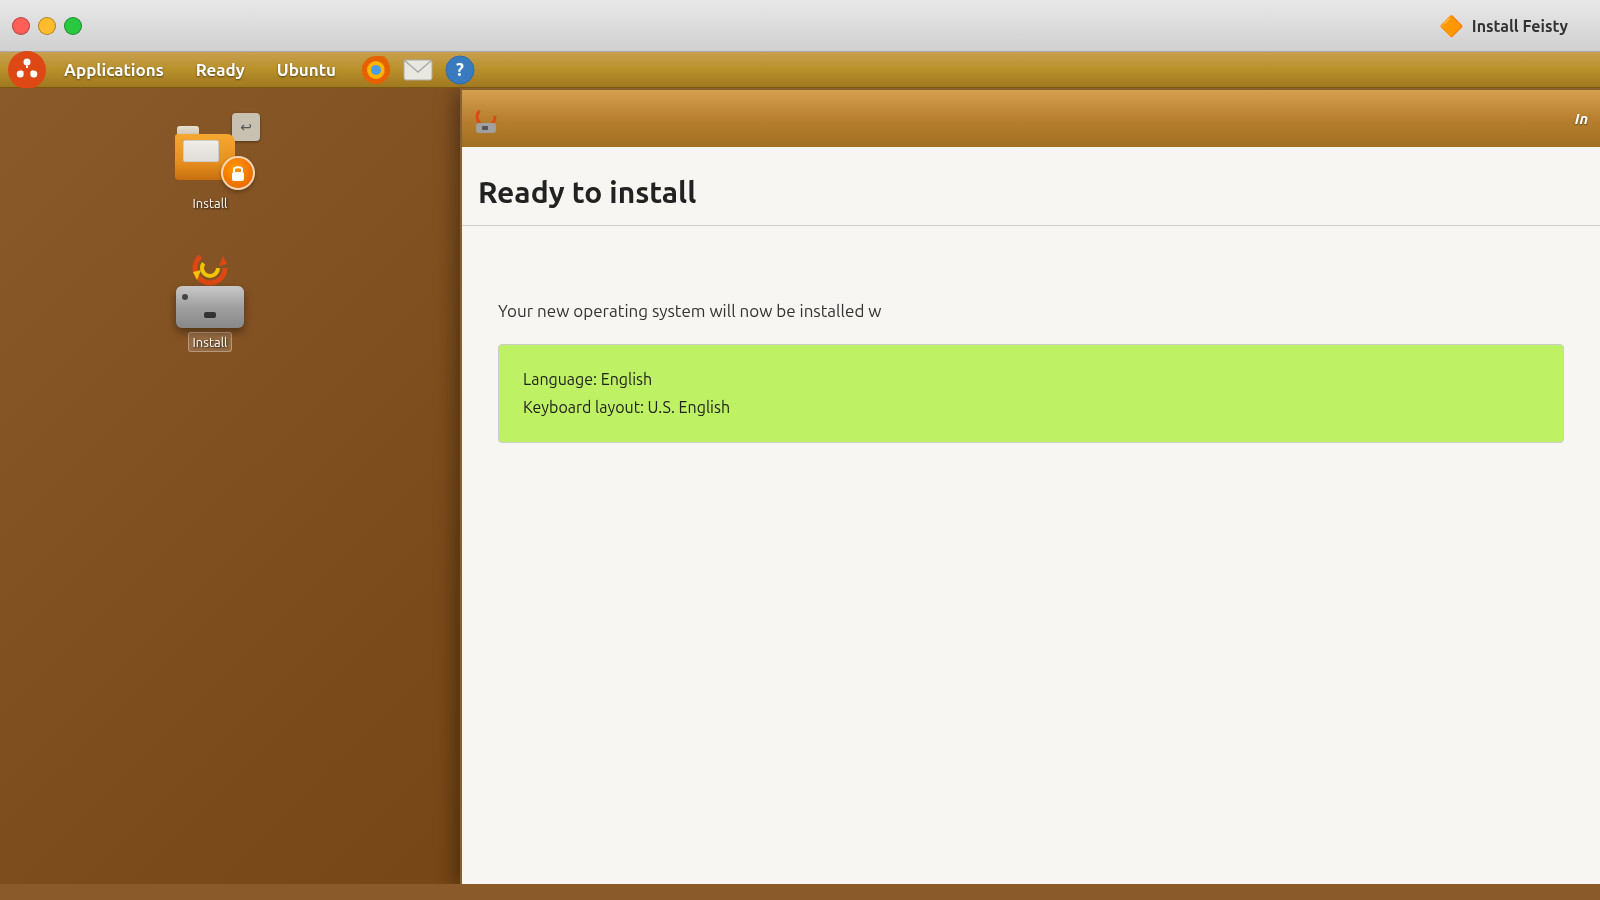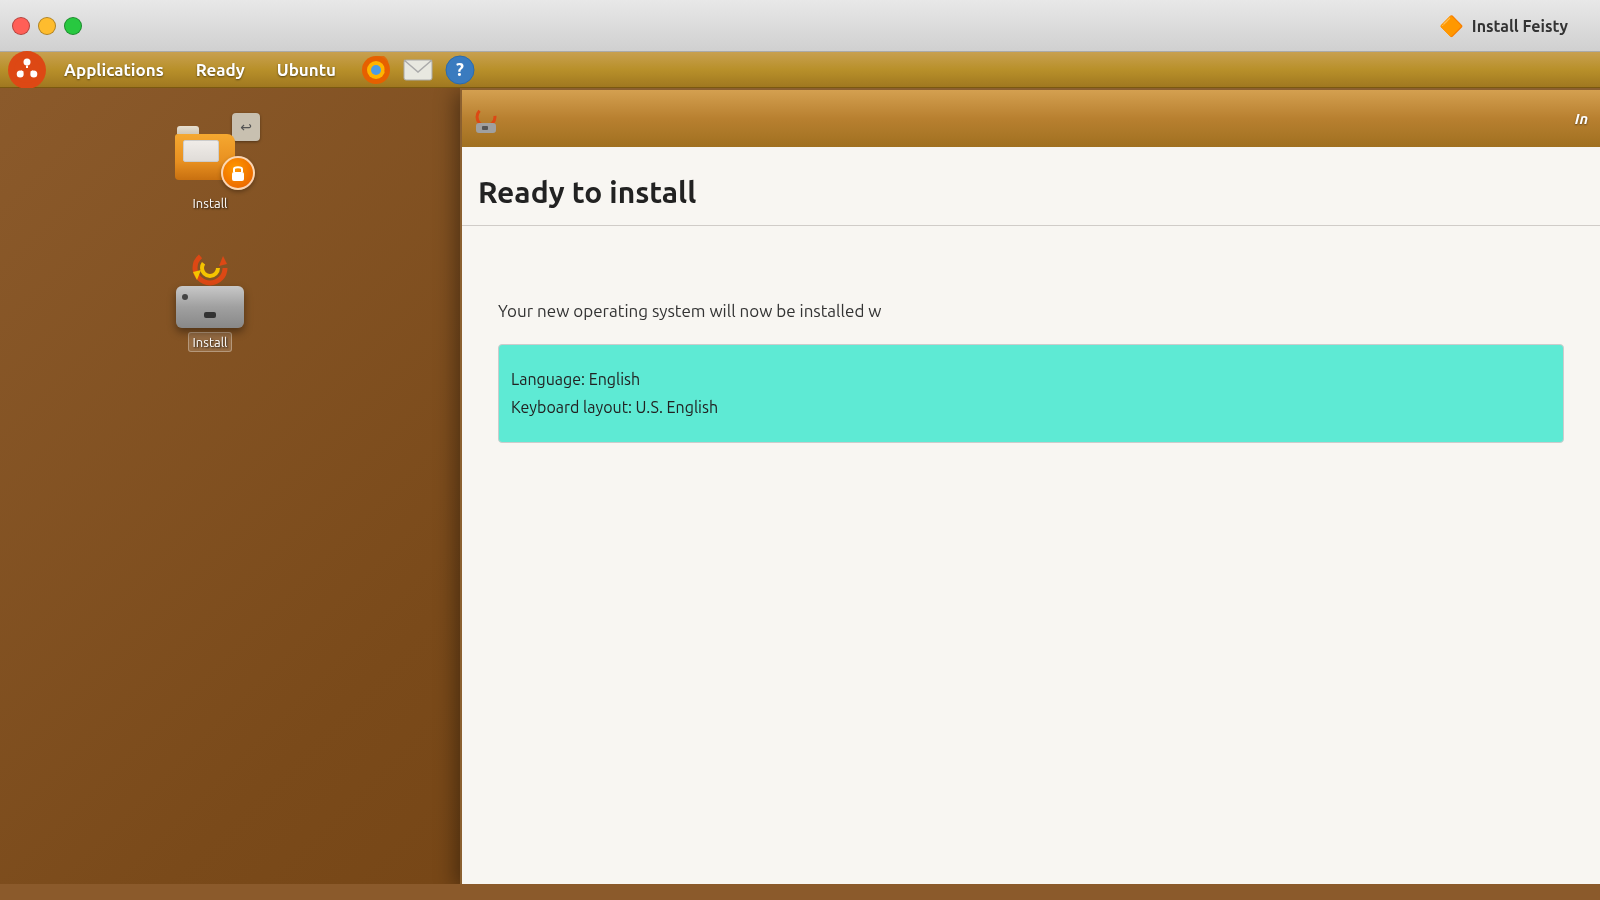--- a/index.html
+++ b/index.html
@@ -199,23 +199,23 @@
     }
     .installer-description {
       font-size: 17px;
       color: #333;
       margin-bottom: 20px;
       line-height: 1.5;
       margin-top: 48px;
     }
     .installer-details-box {
       border: 1px solid #ccc;
-      background: #5eead4;
+      background: #bef264;
       border-radius: 4px;
-      padding: 20px 12px;
+      padding: 20px 24px;
     }
     .detail-line {
       font-size: 16px;
       color: #222;
       line-height: 1.8;
     }
   </style>
 </head>
 <body>
 

